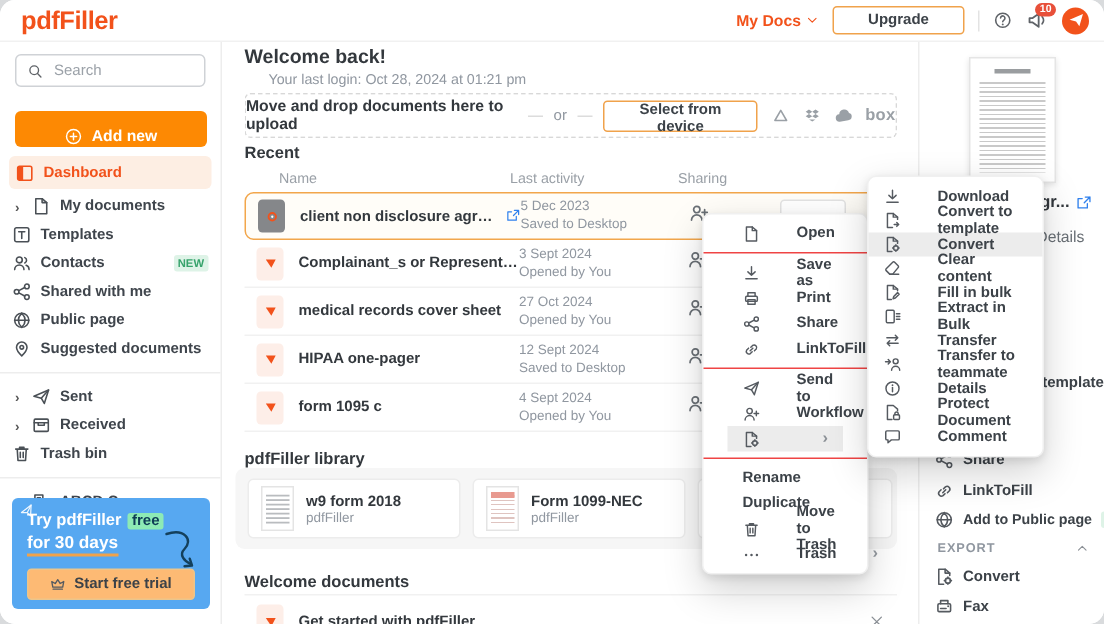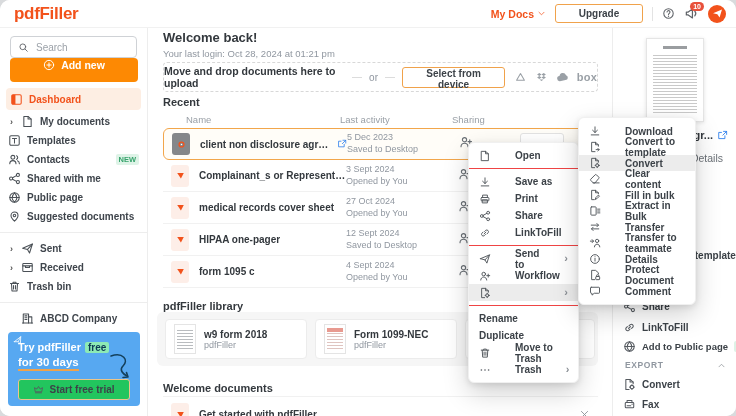--- a/index.html
+++ b/index.html
@@ -23,43 +23,43 @@
   .badge-red{position:absolute;top:-4px;right:-5px;background:#e8503a;color:#fff;font-size:7px;font-weight:700;border-radius:6px;padding:1px 3px;line-height:1;}
   .avatar{width:18px;height:18px;border-radius:50%;background:#f2521b;display:flex;align-items:center;justify-content:center;cursor:pointer;}
   .avatar .ic{width:11px;height:11px;color:#fff;}
 
   
   #sidebar{position:absolute;top:28px;left:0;width:148px;bottom:0;border-right:1px solid #ededed;background:#fff;z-index:4;}
   .search{margin:8px 10px 0;height:22px;border:1px solid #cfd2d6;border-radius:4px;display:flex;align-items:center;padding:0 7px;gap:5px;}
   .search .ic{width:11px;height:11px;color:#5f6368;}
   .search input{border:none;outline:none;width:100%;font-family:inherit;font-size:10px;color:#33383d;}
   .search input::placeholder{color:#9ba1a8;}
-  .addnew{margin:0 10px 6px;height:24px;width:128px;background:#fd8903;border:none;border-radius:4px;color:#fff;font-family:inherit;font-size:10.5px;font-weight:700;display:flex;align-items:flex-start;justify-content:center;gap:6px;cursor:pointer;}
+  .addnew{margin:16px 10px 6px;height:24px;width:128px;background:#fd8903;border:none;border-radius:4px;color:#fff;font-family:inherit;font-size:10.5px;font-weight:700;display:flex;align-items:flex-end;justify-content:center;gap:6px;cursor:pointer;}
   .addnew .ic{width:12px;height:12px;color:#fff;}
   .si{height:19px;padding:0 8px;display:flex;align-items:center;gap:6px;font-size:10px;font-weight:600;color:#3f454c;cursor:pointer;}
   .si .chev-slot{width:7px;font-size:9px;color:#555;text-align:center;}
   .si .ic{width:13px;height:13px;color:#4a5056;}
   .si.active{background:#fdeee3;border-radius:4px;margin:1px 6px 2px;height:22px;color:#f2521b;padding:0 4px;}
   .si.active .ic{color:#f2521b;}
   .badge-new{margin-left:auto;background:#def3e7;color:#37a36c;font-size:7.5px;font-weight:700;border-radius:2px;padding:1.5px 3px;line-height:1;}
   .shr{border:none;border-top:1px solid #ededed;margin:6px 0;}
   
   .promo{position:absolute;left:8px;top:304px;width:132px;height:74px;background:#57a8f1;border-radius:4px;padding:9px 10px;color:#fff;overflow:hidden;}
   .promo-plane{position:absolute;left:5px;top:4px;width:10px;height:10px;color:#fff;opacity:.9;transform:rotate(-15deg);}
   .promo-l1{font-size:11px;font-weight:700;display:flex;gap:4px;align-items:center;position:relative;z-index:1;}
   .chip-free{background:#8deab5;color:#0d3b55;border-radius:2px;padding:0 3px;font-size:10px;font-weight:700;}
   .promo-l2{font-size:11.5px;font-weight:700;border-bottom:2px solid #f0a24b;width:fit-content;margin-top:3px;padding-bottom:1px;position:relative;z-index:1;}
   .promo-arrow{position:absolute;right:7px;top:20px;width:26px;height:30px;}
-  .promo-cta{margin-top:8px;height:21px;width:112px;background:#22c55e;border:1px solid #ecc58b;border-radius:3px;display:flex;align-items:center;justify-content:center;gap:5px;font-size:10px;font-weight:700;color:#3c4248;cursor:pointer;position:relative;z-index:1;font-family:inherit;}
+  .promo-cta{margin-top:8px;height:21px;width:112px;background:#fdba74;border:1px solid #ecc58b;border-radius:3px;display:flex;align-items:center;justify-content:center;gap:5px;font-size:10px;font-weight:700;color:#3c4248;cursor:pointer;position:relative;z-index:1;font-family:inherit;}
   .promo-cta .ic{width:11px;height:11px;color:#555a60;}
 
   
   #main{position:absolute;top:28px;left:149px;width:463px;bottom:0;background:#fff;}
   .welcome{position:absolute;left:14px;top:2px;font-size:13px;font-weight:700;}
-  .lastlogin{position:absolute;left:14px;top:20px;font-size:9.5px;color:#9097a0;}
+  .lastlogin{position:absolute;left:30px;top:20px;font-size:9.5px;color:#9097a0;}
   .upload{position:absolute;left:14px;top:34px;width:435px;height:30px;border:1px dashed #d8d8d8;border-radius:4px;display:flex;align-items:center;justify-content:center;gap:7px;}
   .drag-label{font-size:10.5px;font-weight:700;color:#33383d;}
   .dash{width:12px;height:1px;background:#dcdcdc;}
   .or-label{font-size:10px;color:#9097a0;}
   .select-btn{height:21px;padding:0 12px;background:#fff;border:1px solid #f0a24b;border-radius:3px;font-family:inherit;font-size:10px;font-weight:700;color:#3c4248;cursor:pointer;}
   .providers{display:flex;align-items:center;gap:8px;color:#9aa0a6;margin-left:2px;}
   .providers .ic{width:13px;height:13px;}
   .prov-label{font-size:11px;font-weight:700;letter-spacing:.2px;}
   .sec-title{font-size:11px;font-weight:700;}
   #recent-title{position:absolute;left:14px;top:68px;}
@@ -108,21 +108,21 @@
   #panel-items .panel-item:nth-of-type(4){top:312px;font-size:9.5px;}
   .p-export-h{position:absolute;left:12px;right:10px;top:332px;display:flex;align-items:center;font-size:8.5px;letter-spacing:.6px;color:#9097a0;font-weight:700;}
   .p-export-h .ic{margin-left:auto;width:9px;height:9px;color:#8b9096;cursor:pointer;}
   #export-items{position:absolute;left:10px;right:4px;top:346px;}
   #export-items .panel-item{position:static;height:20px;}
 
   
   .menu{position:absolute;background:#fff;border:1px solid #f0f0f0;border-radius:6px;box-shadow:0 2px 6px rgba(0,0,0,.10),0 10px 26px rgba(0,0,0,.18);}
   #menu1{left:468px;top:142px;width:111px;z-index:20;}
   #menu2{left:578px;top:117px;width:118px;z-index:21;padding:5px 0;}
-  .grp{padding:4px 0;}
+  .grp{padding:4px 16px;}
   .grp + .grp{border-top:1px solid #ef4444;}
   .mi{display:flex;align-items:center;gap:24px;height:17px;padding:0 10px;font-size:10px;font-weight:600;color:#3c4248;cursor:pointer;}
   #menu2 .mi{height:16px;}
   .mi .ic{width:12px;height:12px;color:#555a60;}
   .mi .chev{margin-left:auto;color:#8b9096;font-size:11px;line-height:1;}
   .mi.active{background:#ececec;}
   .hidden-btn{position:absolute;left:520px;top:133px;width:44px;height:14px;background:#fff;border:1px solid #e3e3e3;border-radius:3px;z-index:10;}
 </style>
 </head>
 <body>

